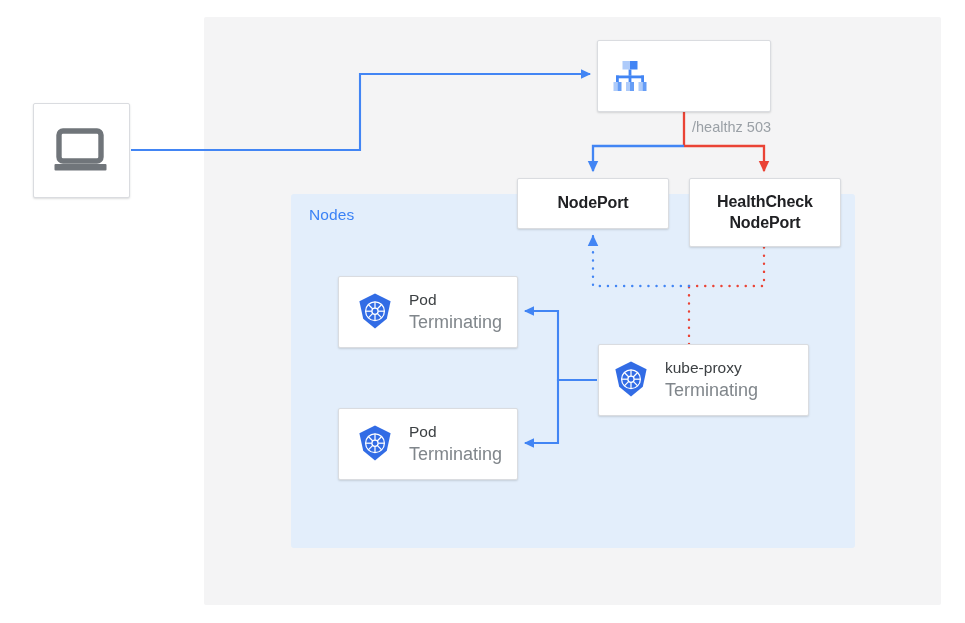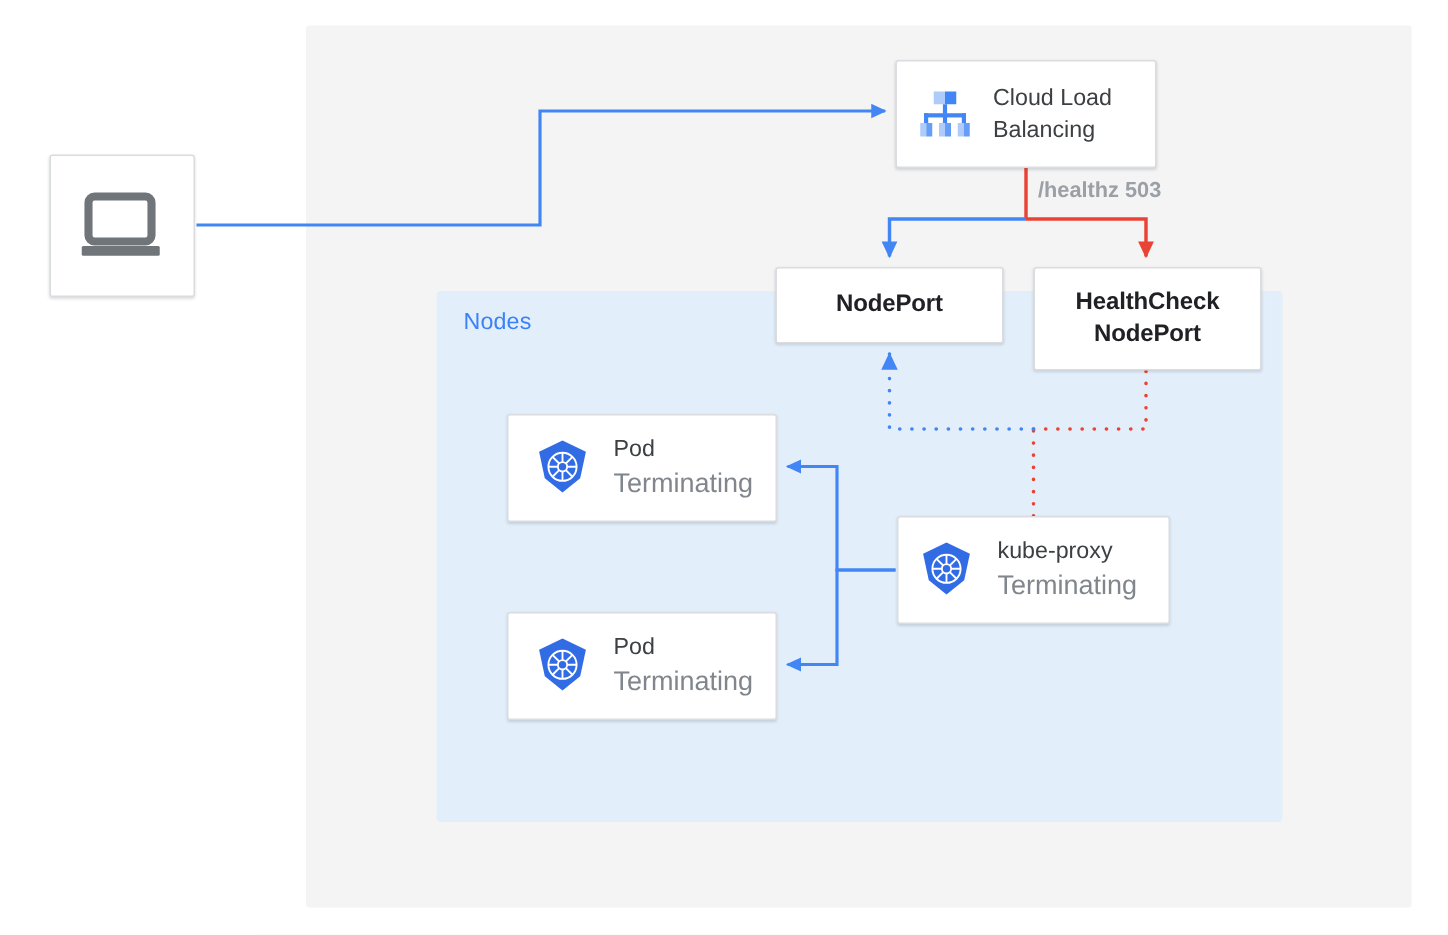--- a/index.html
+++ b/index.html
@@ -126,41 +126,41 @@
     padding: 0 10px 0 16px;
     gap: 14px;
   }
   .card-pod-1 { left: 338px; top: 276px; }
   .card-pod-2 { left: 338px; top: 408px; }
 
   
   .card-kubeproxy {
     left: 598px;
     top: 344px;
-    width: 182px;
+    width: 211px;
     height: 72px;
     padding: 0 10px 0 12px;
     gap: 14px;
   }
 
   
   #edges {
     position: absolute;
     left: 0;
     top: 0;
     width: 965px;
     height: 623px;
     pointer-events: none;
   }
 
   
   .edge-label {
     position: absolute;
     font-size: 14.5px;
-    font-weight: bold;
+    font-weight: normal;
     color: #9aa0a6;
     white-space: nowrap;
   }
   .label-healthz { left: 692px; top: 119px; }
 </style>
 </head>
 <body>
 
 <div id="canvas">
 
@@ -238,23 +238,20 @@
         <rect x="19.6" y="20.5" width="2.8" height="6.5" fill="#4285f4"></rect>
         <rect x="32.2" y="20.5" width="2.8" height="6.5" fill="#4285f4"></rect>
 
         <rect x="4.5" y="27" width="4" height="9" fill="#aecbfa"></rect>
         <rect x="8.5" y="27" width="4" height="9" fill="#669df6"></rect>
         <rect x="17" y="27" width="4" height="9" fill="#aecbfa"></rect>
         <rect x="21" y="27" width="4" height="9" fill="#669df6"></rect>
         <rect x="29.5" y="27" width="4" height="9" fill="#aecbfa"></rect>
         <rect x="33.5" y="27" width="4" height="9" fill="#669df6"></rect>
       </svg>
-    </span>
-    <span class="card-text">
-      <span class="card-title">Cloud Load Balancing</span>
     </span>
   </div>
 
   <div class="card card-port card-nodeport">
     <span class="port-label">NodePort</span>
   </div>
 
   <div class="card card-port card-hcnodeport">
     <span>
       <span class="port-label" style="display:block;">HealthCheck</span>

